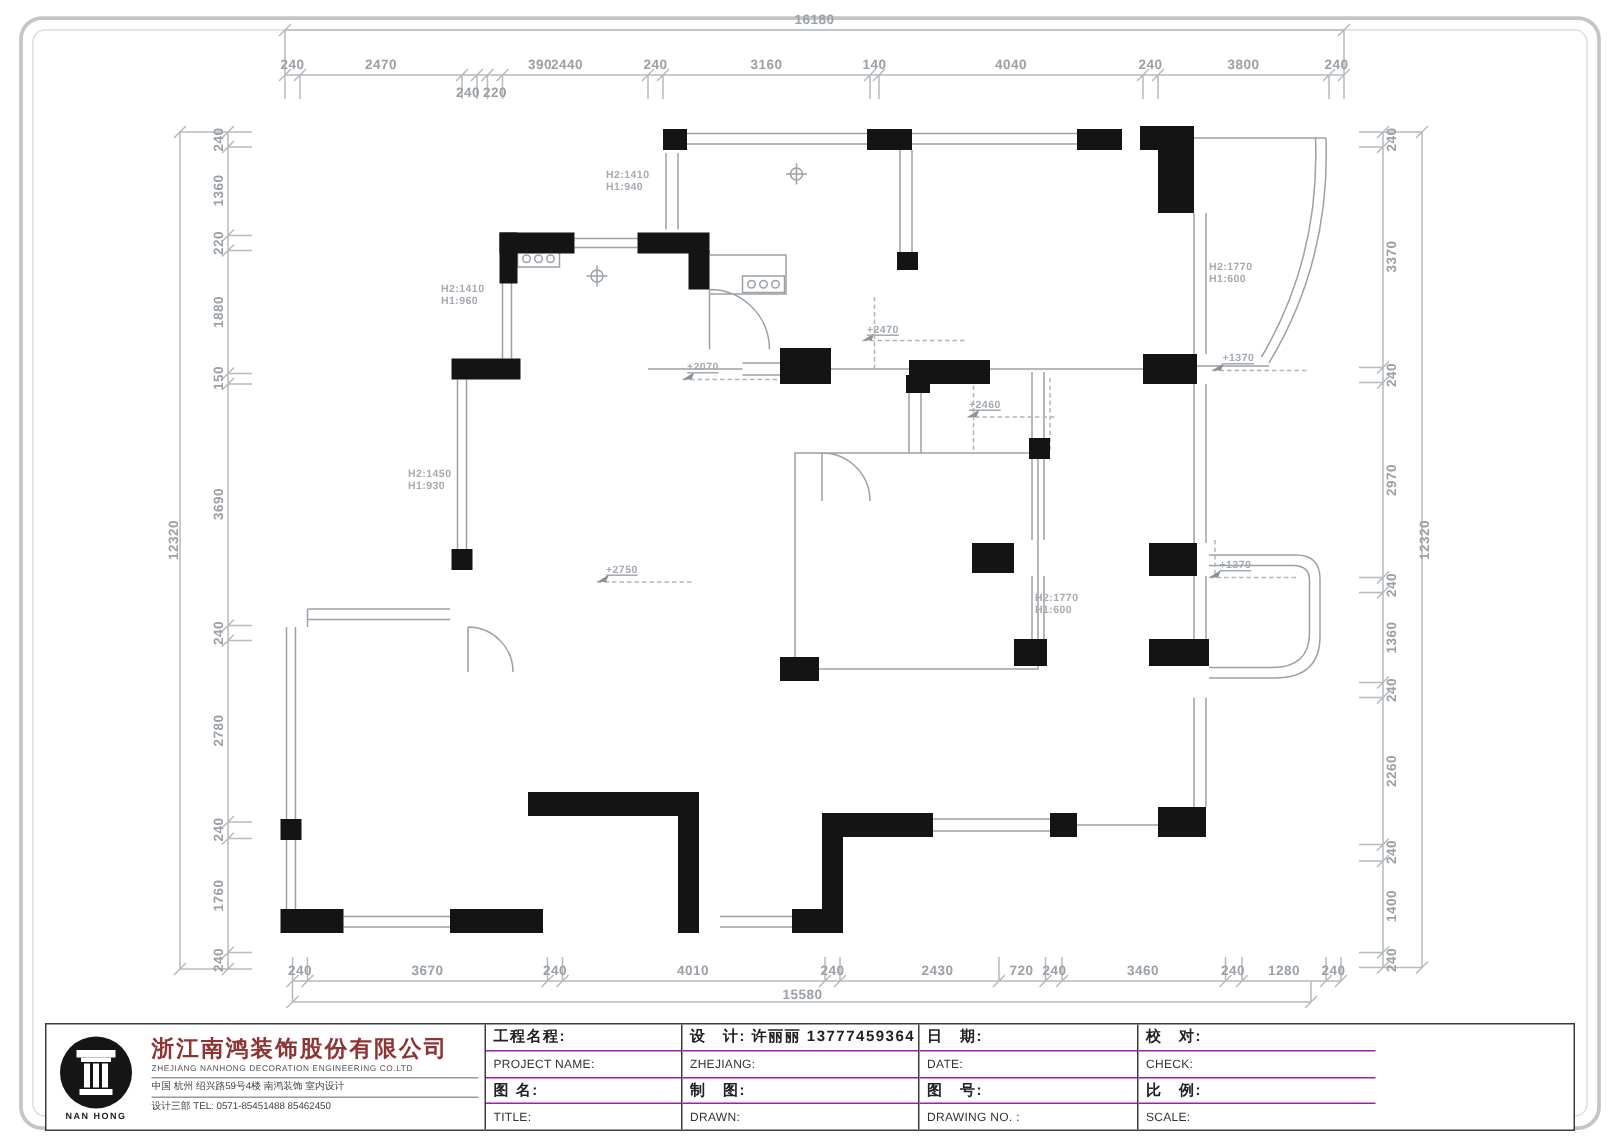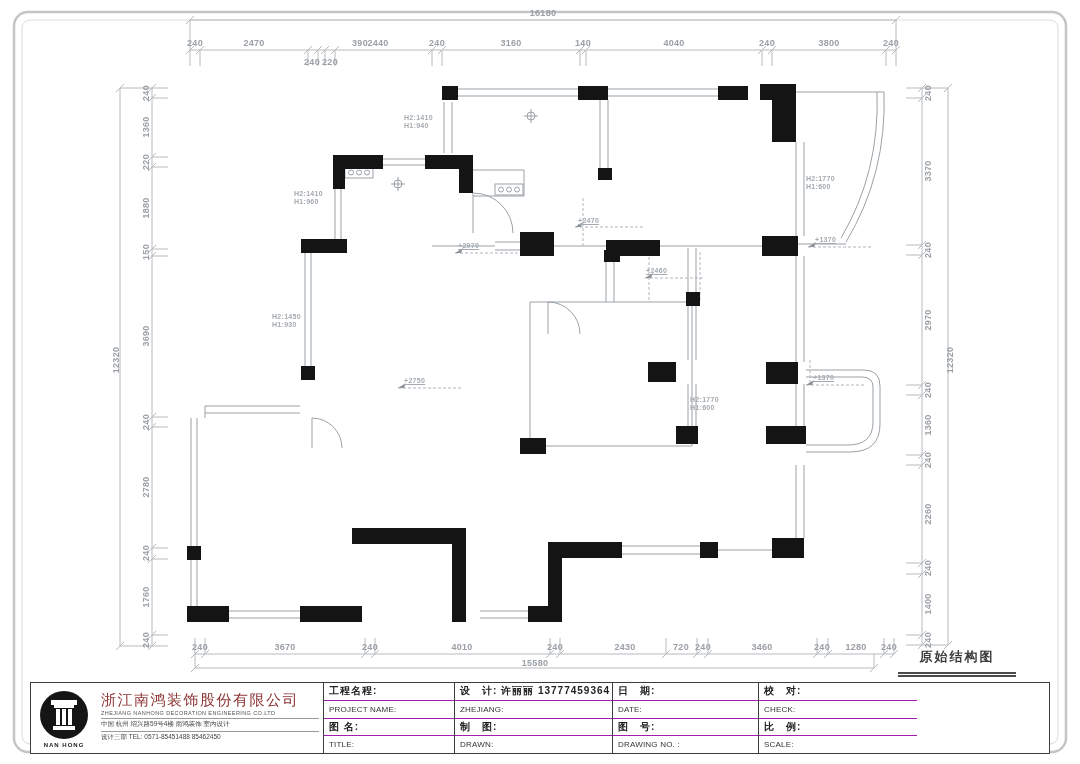--- a/index.html
+++ b/index.html
@@ -17,21 +17,21 @@
     display:grid;grid-template-columns:292px 131px 158px 146px 159px 1fr;background:#fff;}
   .tcol{border-left:1.2px solid #3c3c3c;display:flex;flex-direction:column;}
   .trow{flex:1;display:flex;align-items:center;padding-left:5px;border-top:1px solid #a21caf;overflow:hidden;white-space:nowrap;}
   .trow:first-child{border-top:none;}
   .trow.cn{font-size:10px;font-weight:bold;color:#222;letter-spacing:1px;}
   .trow.en{font-size:8px;color:#333;letter-spacing:.2px;}
   .company{display:flex;align-items:center;gap:8px;padding:3px 4px;}
   .clogo{width:58px;display:flex;flex-direction:column;align-items:center;}
   .clogo .nh{font-size:6px;color:#222;letter-spacing:1px;margin-top:1px;font-weight:bold;}
   .ctext{flex:1;display:flex;flex-direction:column;justify-content:center;}
-  .cname{font-size:15px;font-weight:normal;color:#8d3434;letter-spacing:1.5px;line-height:1.1;}
+  .cname{font-size:15px;font-weight:bold;color:#8d3434;letter-spacing:1.5px;line-height:1.1;}
   .cen{font-size:5.5px;color:#555;letter-spacing:.4px;margin:1px 0 2px 0;}
   .caddr,.cdept{font-size:6.5px;color:#444;border-top:1px solid #9a9a9a;padding:1.5px 0;}
 </style>
 </head>
 <body>
 
 <div class="sheet">
 
   <svg class="plan" width="1080" height="764" viewBox="0 0 1080 764">
 
@@ -194,21 +194,20 @@
       <span class="lbl small" style="left: 690px; top: 404px;">H2:1770
 H1:600</span>
       <span class="lbl level" style="left: 578px; top: 221px;">+2470</span>
       <span class="lbl level" style="left: 458px; top: 246px;">+2070</span>
       <span class="lbl level" style="left: 646px; top: 271px;">+2460</span>
       <span class="lbl level" style="left: 404px; top: 381px;">+2750</span>
       <span class="lbl level" style="left: 815px; top: 240px;">+1370</span>
       <span class="lbl level" style="left: 813px; top: 378px;">+1370</span>
     </div>
 
-  <div class="dtitle">原始结构图</div>
 
   <div class="tblock">
     <div class="company">
       <div class="clogo">
         <svg width="52" height="52" viewBox="0 0 52 52">
           <circle cx="26" cy="26" r="24" fill="#151515"></circle>
           <rect x="13" y="11" width="26" height="5" fill="#fff"></rect>
           <rect x="16" y="16" width="20" height="3" fill="#fff"></rect>
           <rect x="18" y="20" width="4" height="16" fill="#fff"></rect>
           <rect x="24" y="20" width="4" height="16" fill="#fff"></rect>

